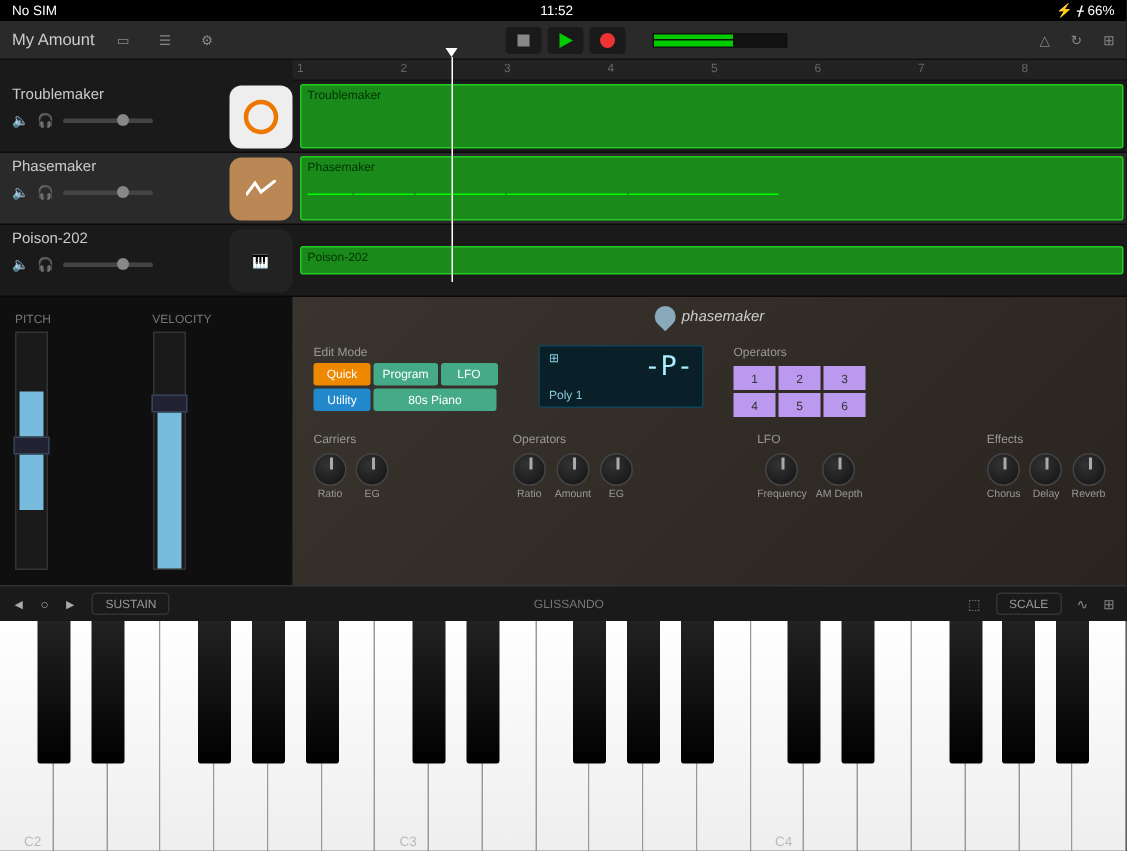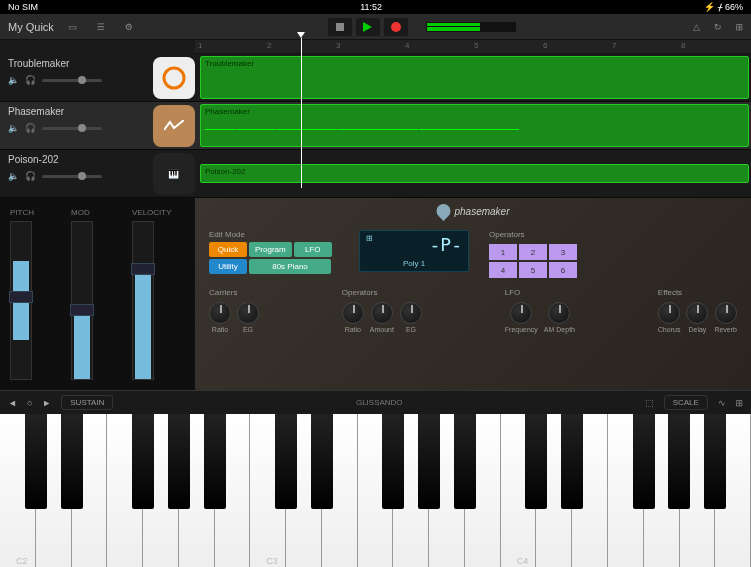--- a/index.html
+++ b/index.html
@@ -76,21 +76,21 @@
 </head>
 <body>
 
 <div class="statusbar">
   <span>No SIM</span>
   <span>11:52</span>
   <span>⚡ ᚋ <span>66%</span></span>
 </div>
 
 <div class="toolbar">
-  <span class="title">My Quick</span>
+  <span class="title">My Amount</span>
   <span class="t-icon">▭</span>
   <span class="t-icon">☰</span>
   <span class="t-icon">⚙</span>
   <div class="transport">
     <div class="t-btn">
         <div class="stop"></div>
       </div>
     <div class="t-btn">
         <div class="play"></div>
       </div>
@@ -181,27 +181,20 @@
   </div>
 </div>
 
 <div class="mid">
   <div class="ctrls">
     <div class="ctrl-col">
       <div class="ctrl-lbl">PITCH</div>
       <div class="vslider">
           <div class="fill" style="height:50%;bottom:25%"></div>
           <div class="thumb" style="top:44%"></div>
-        </div>
-    </div>
-    <div class="ctrl-col">
-      <div class="ctrl-lbl">MOD</div>
-      <div class="vslider">
-          <div class="fill" style="height:45%"></div>
-          <div class="thumb" style="top:52%"></div>
         </div>
     </div>
     <div class="ctrl-col">
       <div class="ctrl-lbl">VELOCITY</div>
       <div class="vslider">
           <div class="fill" style="height:70%"></div>
           <div class="thumb" style="top:26%"></div>
         </div>
     </div>
   </div>
@@ -217,21 +210,21 @@
           <div class="ebtn">LFO</div>
           <div class="ebtn b">Utility</div>
           <div class="ebtn" style="width:82px">80s Piano</div>
         </div>
       </div>
       <div class="lcd">
         <div style="display:flex;justify-content:space-between">
             <span>⊞</span>
             <span class="big">-P-</span>
           </div>
-        <div style="text-align:center"><span>Poly</span> <span>1</span></div>
+        <div style="text-align:left"><span>Poly</span> <span>1</span></div>
       </div>
       <div class="ops">
         <div class="sec-lbl">Operators</div>
         <div class="opgrid">
           <div class="opbtn">1</div>
           <div class="opbtn">2</div>
           <div class="opbtn">3</div>
           <div class="opbtn">4</div>
           <div class="opbtn">5</div>
           <div class="opbtn">6</div>

